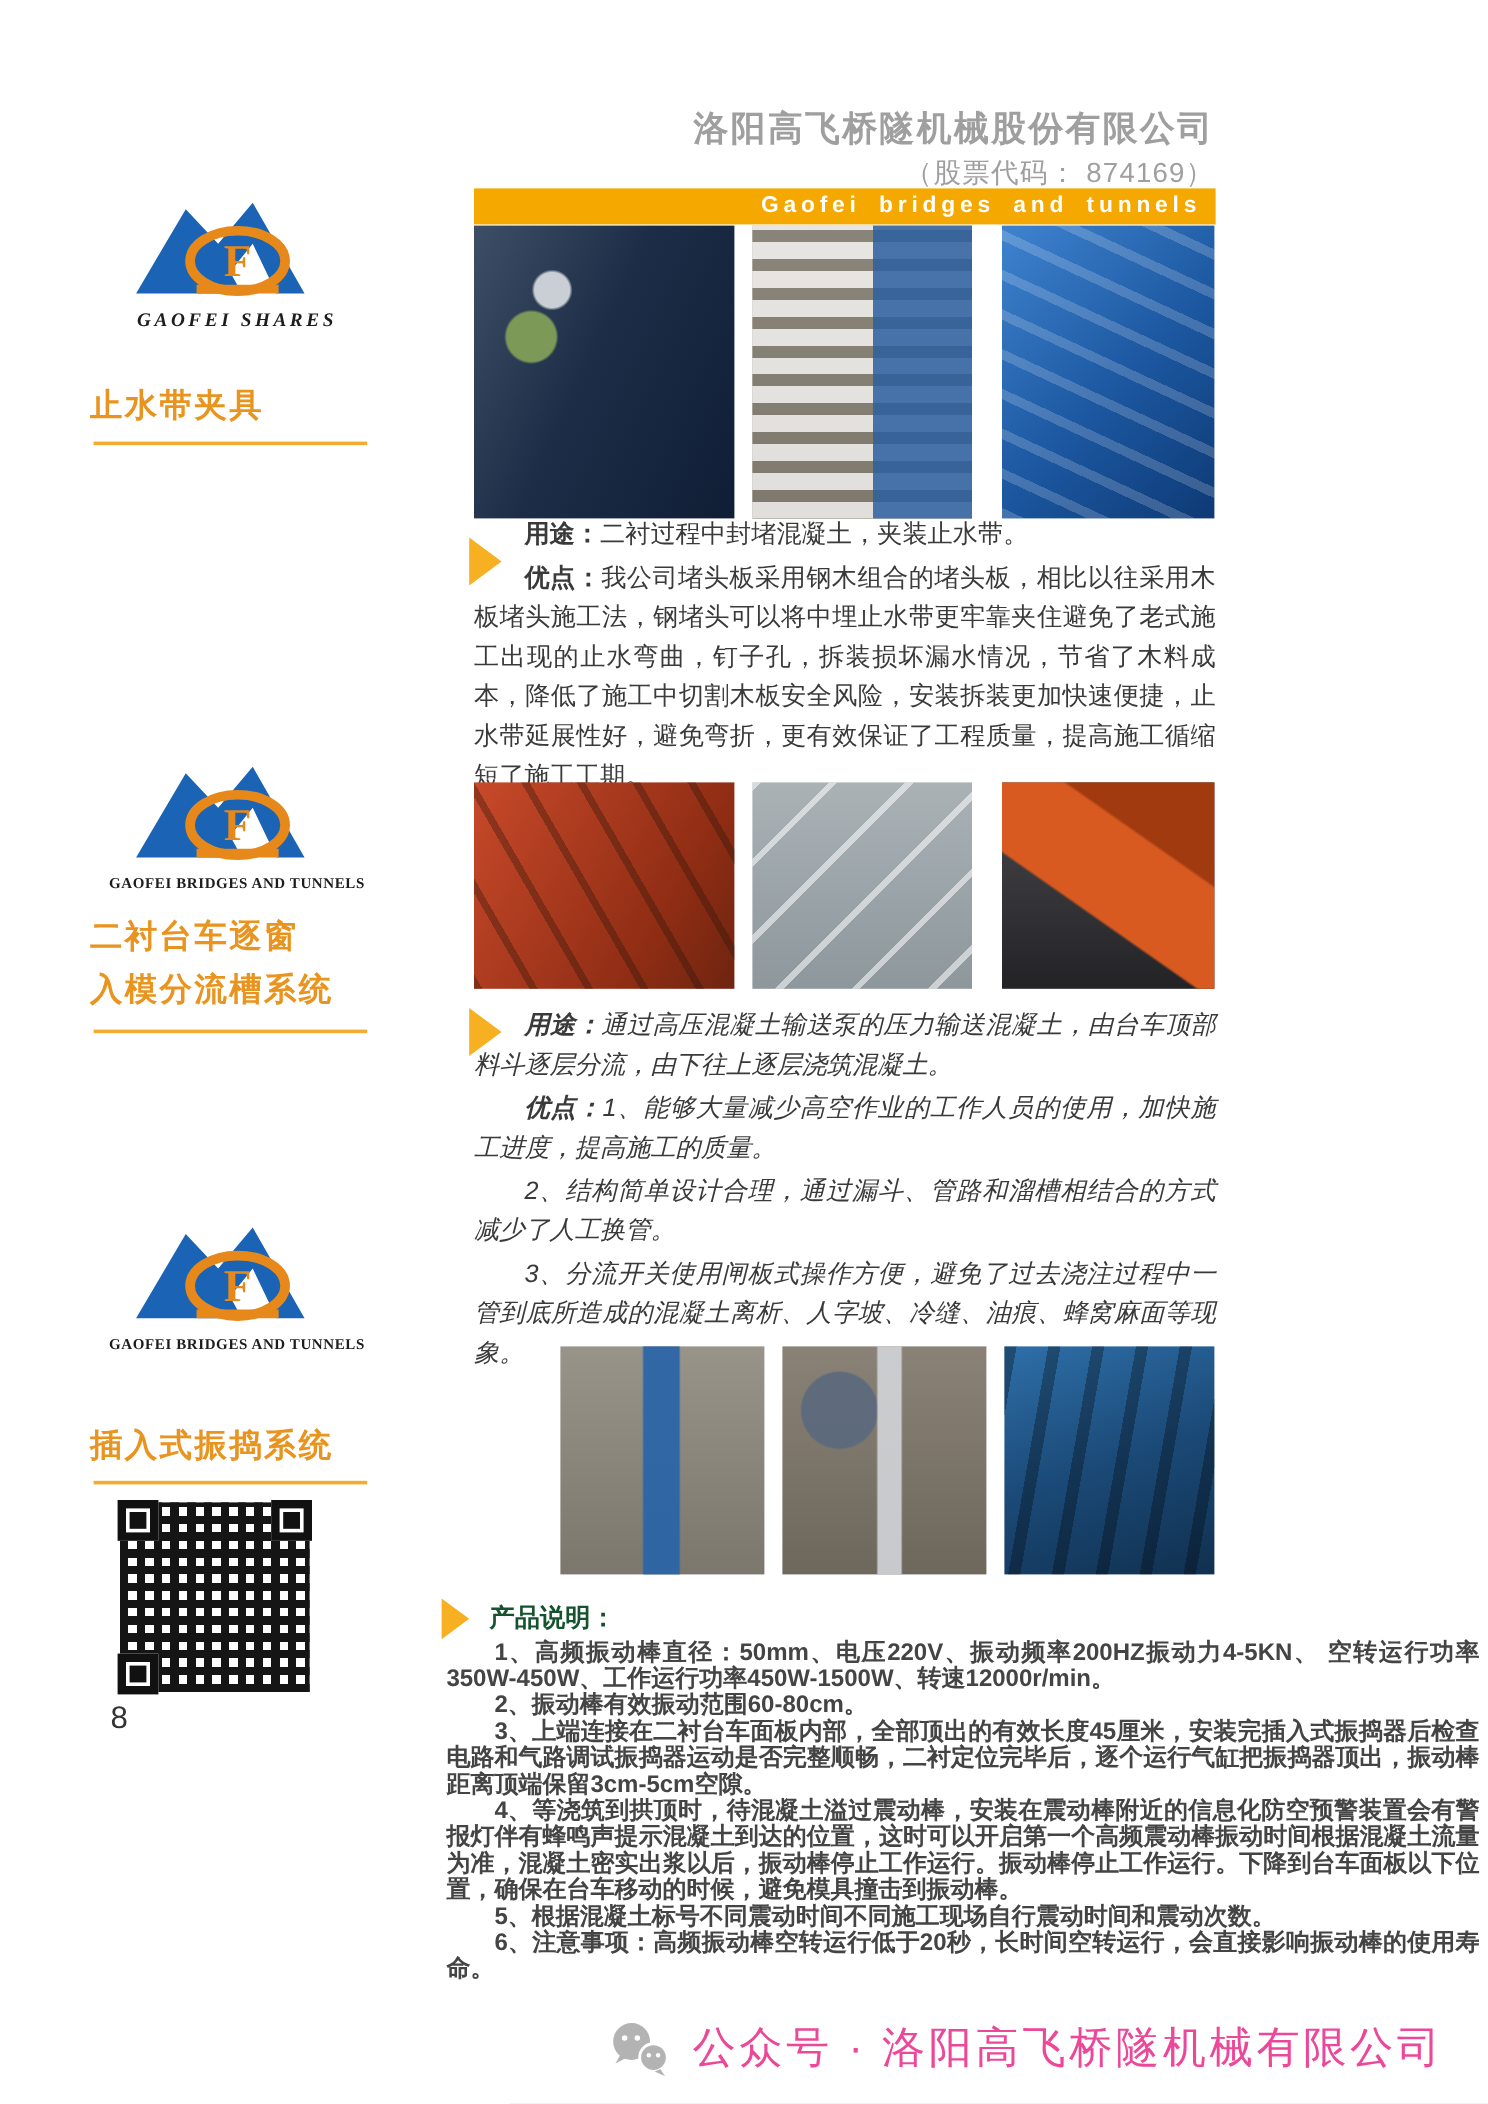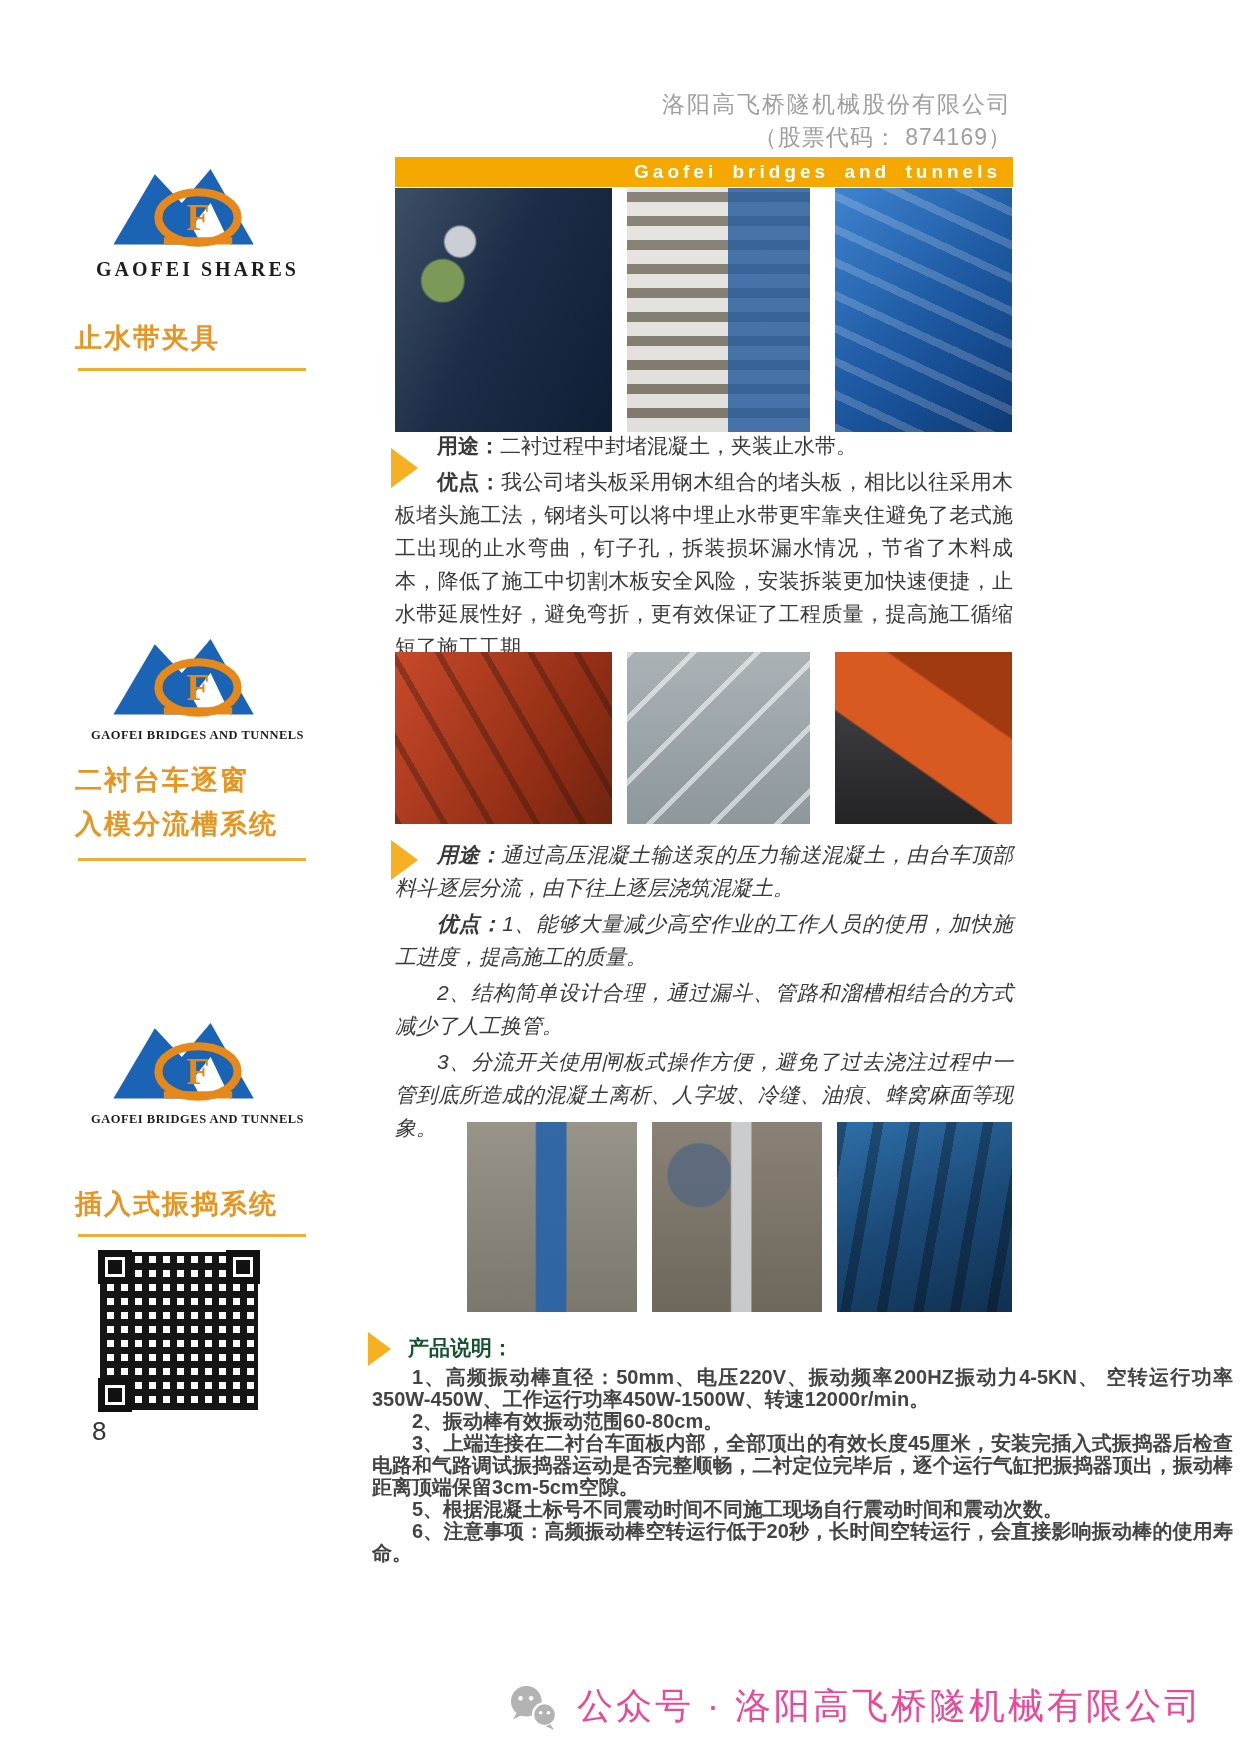--- a/index.html
+++ b/index.html
@@ -3,21 +3,21 @@
 <meta charset="utf-8">
 <style>
   html,body{margin:0;padding:0;background:#e9e9e9;}
   .page{
     position:relative;width:1240px;height:1753px;background:#ffffff;
     margin:0 auto;overflow:hidden;
     font-family:"Liberation Sans", sans-serif;color:#3a3a3a;
   }
   
   .hdr{position:absolute;top:90px;right:228px;text-align:center;color:#9f9f9f;line-height:1.25;}
-  .hdr .co{font-size:23px;letter-spacing:2px;}
+  .hdr .co{font-size:29px;letter-spacing:2px;font-weight:bold;}
   .hdr .stk{font-size:23px;letter-spacing:1px;margin-top:4px;text-align:right;}
   .banner{
     position:absolute;left:395px;top:157px;width:618px;height:30px;
     background:#F5A800;color:#fff;font-weight:bold;font-size:19px;
     text-align:right;line-height:30px;letter-spacing:4px;word-spacing:6px;
     padding-right:12px;box-sizing:border-box;
   }
   
   .ph{position:absolute;}
   #ph1{left:395px;top:188px;width:217px;height:244px;background:
@@ -66,21 +66,21 @@
   .spec-head{position:absolute;left:408px;top:1334px;font-size:21px;font-weight:bold;color:#14532d;}
   .spec{position:absolute;left:372px;top:1366px;width:861px;font-size:20px;font-weight:600;
         line-height:22px;text-align:justify;color:#444;}
   .spec p{margin:0;text-indent:2em;}
   
   .logo-block{position:absolute;left:90px;width:215px;text-align:center;}
   #lg1{top:158px;}
   #lg2{top:628px;}
   #lg3{top:1012px;}
   .logo-cap{font-family:"Liberation Serif", serif;font-weight:bold;color:#1d1d1d;margin-top:4px;}
-  #lg1 .logo-cap{font-size:20px;letter-spacing:3px;}
+  #lg1 .logo-cap{font-size:16px;letter-spacing:3px;font-style:italic;}
   #lg2 .logo-cap,#lg3 .logo-cap{font-size:12.5px;letter-spacing:.5px;}
   .sb-title{position:absolute;left:75px;width:232px;text-align:left;color:#E8941F;
             font-size:27px;font-weight:bold;letter-spacing:2px;}
   #st1{top:320px;}
   #st2a{top:762px;}
   #st2b{top:806px;}
   #st3{top:1186px;}
   .underline{position:absolute;left:78px;width:228px;height:3px;background:#F0AD31;}
   #ul1{top:368px;}
   #ul2{top:858px;}
@@ -137,20 +137,21 @@
   <div class="ph" id="ph7"></div>
   <div class="ph" id="ph8"></div>
   <div class="ph" id="ph9"></div>
 
   <div class="marker" id="mk3"></div>
   <div class="spec-head">产品说明：</div>
   <div class="spec">
     <p>1、高频振动棒直径：50mm、电压220V、振动频率200HZ振动力4-5KN、 空转运行功率350W-450W、工作运行功率450W-1500W、转速12000r/min。</p>
     <p>2、振动棒有效振动范围60-80cm。</p>
     <p>3、上端连接在二衬台车面板内部，全部顶出的有效长度45厘米，安装完插入式振捣器后检查电路和气路调试振捣器运动是否完整顺畅，二衬定位完毕后，逐个运行气缸把振捣器顶出，振动棒距离顶端保留3cm-5cm空隙。</p>
+    <p>4、等浇筑到拱顶时，待混凝土溢过震动棒，安装在震动棒附近的信息化防空预警装置会有警报灯伴有蜂鸣声提示混凝土到达的位置，这时可以开启第一个高频震动棒振动时间根据混凝土流量为准，混凝土密实出浆以后，振动棒停止工作运行。振动棒停止工作运行。下降到台车面板以下位置，确保在台车移动的时候，避免模具撞击到振动棒。</p>
     <p>5、根据混凝土标号不同震动时间不同施工现场自行震动时间和震动次数。</p>
     <p>6、注意事项：高频振动棒空转运行低于20秒，长时间空转运行，会直接影响振动棒的使用寿命。</p>
   </div>
 
   <div class="logo-block" id="lg1">
     <svg width="180" height="92" viewBox="0 0 200 102">
       <path d="M6,96 L52,18 L82,50 L114,12 L162,96 L136,96 L114,50 L93,76 L104,96 Z" fill="#1A63B5"></path>
       <path d="M62,96 L62,88 L138,88 L138,96 Z" fill="#E6891A"></path>
       <ellipse cx="100" cy="66" rx="44" ry="28" fill="none" stroke="#E6891A" stroke-width="9"></ellipse>
       <text x="100" y="80" text-anchor="middle" font-family="Liberation Serif, serif" font-size="42" font-weight="bold" fill="#E6891A">F</text>

